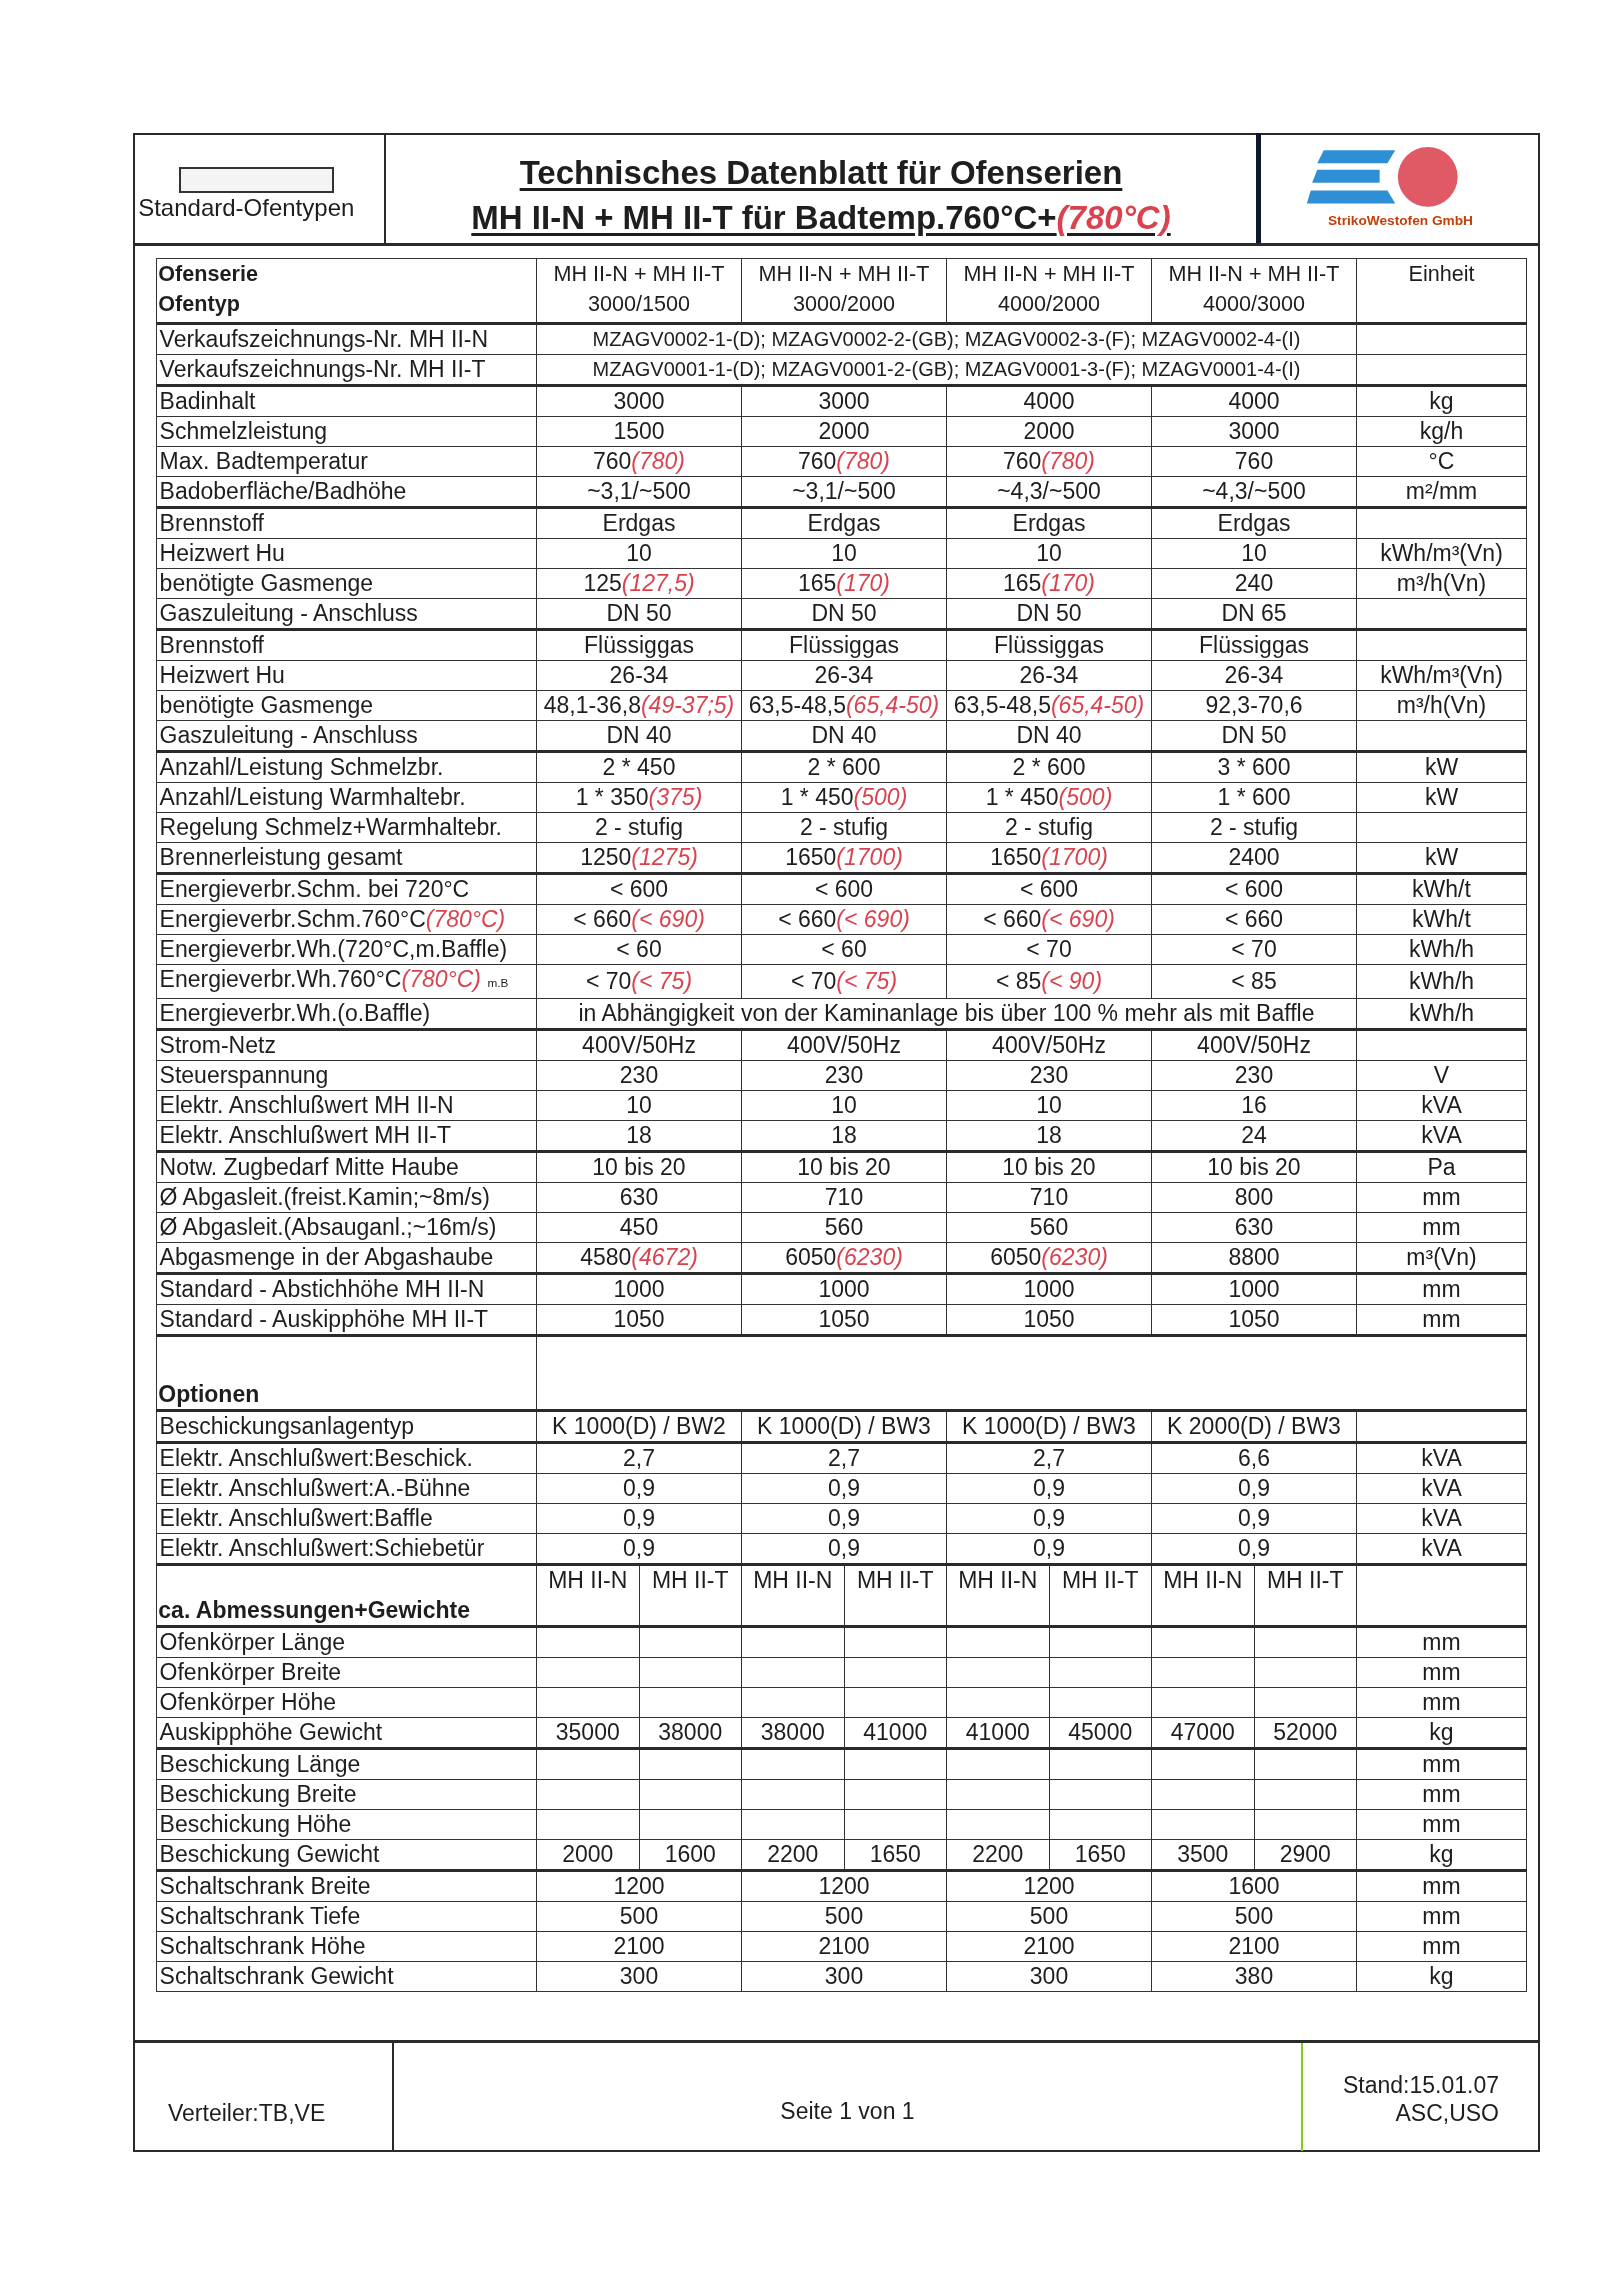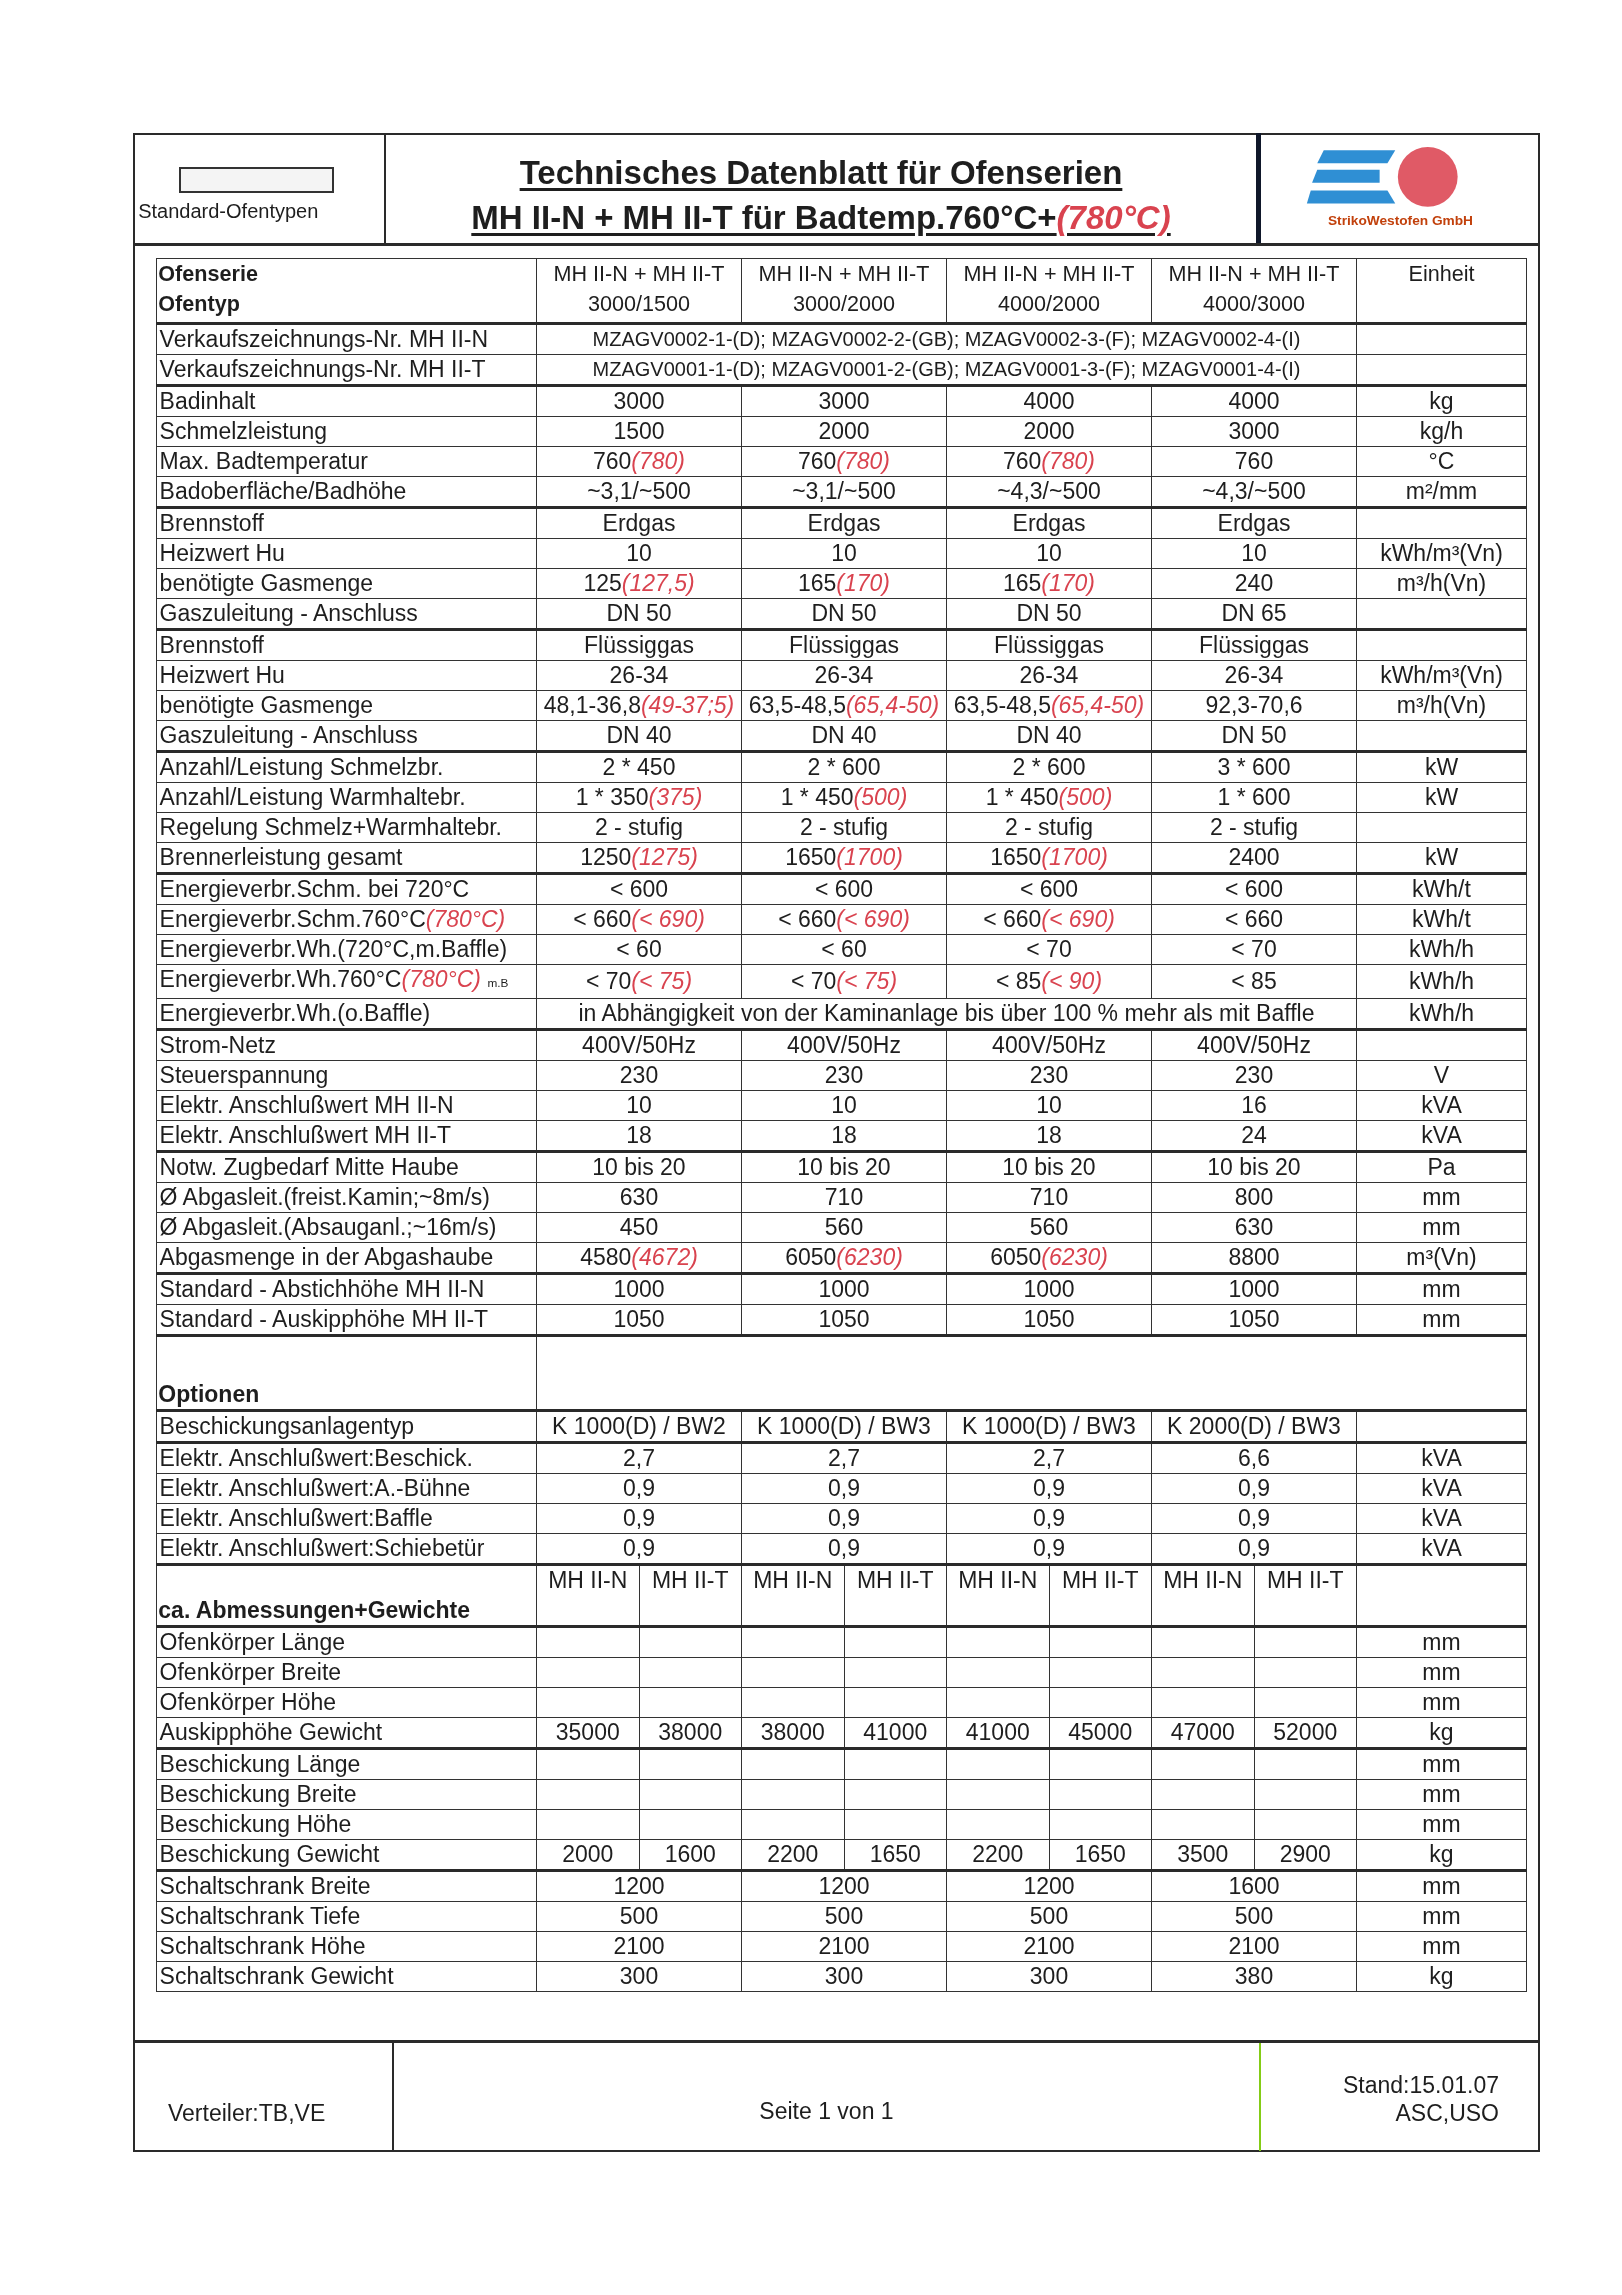--- a/index.html
+++ b/index.html
@@ -2,21 +2,21 @@
 <html style="font-size:10.5px"><head>
 <meta charset="utf-8">
 <style>
   html, body { margin: 0; padding: 0; background: #ffffff; }
   body { width: 1623px; height: 2295px; position: relative; font-family: "Liberation Sans", sans-serif; color: #1e1e1e; }
   .page-frame { position: absolute; left: 133px; top: 133px; width: 1407px; height: 2019px; border: 2.6px solid #2a2a2a; box-sizing: border-box; }
   
   .header { position: absolute; left: 133px; top: 133px; width: 1407px; height: 113px; border-bottom: 3.3px solid #2a2a2a; box-sizing: border-box; display: flex; }
   .hdr-left { width: 251px; border-right: 2px solid #2a2a2a; position: relative; }
   .hdr-left .blank-box { position: absolute; left: 46px; top: 34px; width: 151px; height: 22px; border: 2.6px solid #333; background: #f4f4f4; }
-  .hdr-left .label { position: absolute; left: 5.2px; top: 67px; font-size: 20px; }
+  .hdr-left .label { position: absolute; left: 5.2px; top: 61px; font-size: 24px; }
   .hdr-center { flex: 1; border-right: 5px solid #0f172a; text-align: center; }
   .hdr-center .t1 { margin-top: 21px; font-size: 33px; font-weight: bold; text-decoration: underline; text-decoration-thickness: 3.3px; text-underline-offset: 3.9px; }
   .hdr-center .t2 { margin-top: 6.5px; font-size: 33px; font-weight: bold; text-decoration: underline; text-decoration-thickness: 3.3px; text-underline-offset: 3.9px; }
   .red { color: #d9434f; font-style: italic; }
   .hdr-right { width: 279px; position: relative; }
   .logo { position: absolute; left: 36px; top: 11.8px; width: 177px; height: 65px; }
   .logo-text { position: absolute; left: 0; width: 100%; top: 80px; text-align: center; font-size: 13.7px; font-weight: bold; color: #c2410c; }
 
   
   table.spec { position: absolute; left: 156px; top: 258px; width: 1369px; border-collapse: collapse; table-layout: fixed; font-size: 23px; }
@@ -30,21 +30,21 @@
   table.spec td.small { font-size: 20px; }
   .sub { display: flex; height: 100%; }
   .sub span { flex: 1; text-align: center; }
   .sub span + span { border-left: 1.3px solid #333; }
   .mini { font-size: 11.8px; }
 
   
   .footer { position: absolute; left: 133px; top: 2040px; width: 1407px; height: 111px; border-top: 3.3px solid #2a2a2a; display: flex; box-sizing: border-box; }
   .ft-left { width: 259px; border-right: 2px solid #2a2a2a; position: relative; }
   .ft-center { flex: 1; border-right: 2px solid #84cc16; position: relative; }
-  .ft-right { width: 279px; position: relative; }
+  .ft-right { width: 226px; position: relative; padding-left: 11px; }
   .ft-left span { position: absolute; left: 35px; bottom: 23.6px; font-size: 23px; }
   .ft-center span { position: absolute; left: 0; width: 100%; bottom: 26px; text-align: center; font-size: 23px; }
   .ft-right .a { position: absolute; right: 41px; bottom: 52px; font-size: 23px; }
   .ft-right .b { position: absolute; right: 41px; bottom: 23.6px; font-size: 23px; }
 </style>
 </head>
 <body>
 
 <div class="page-frame"></div>
 

